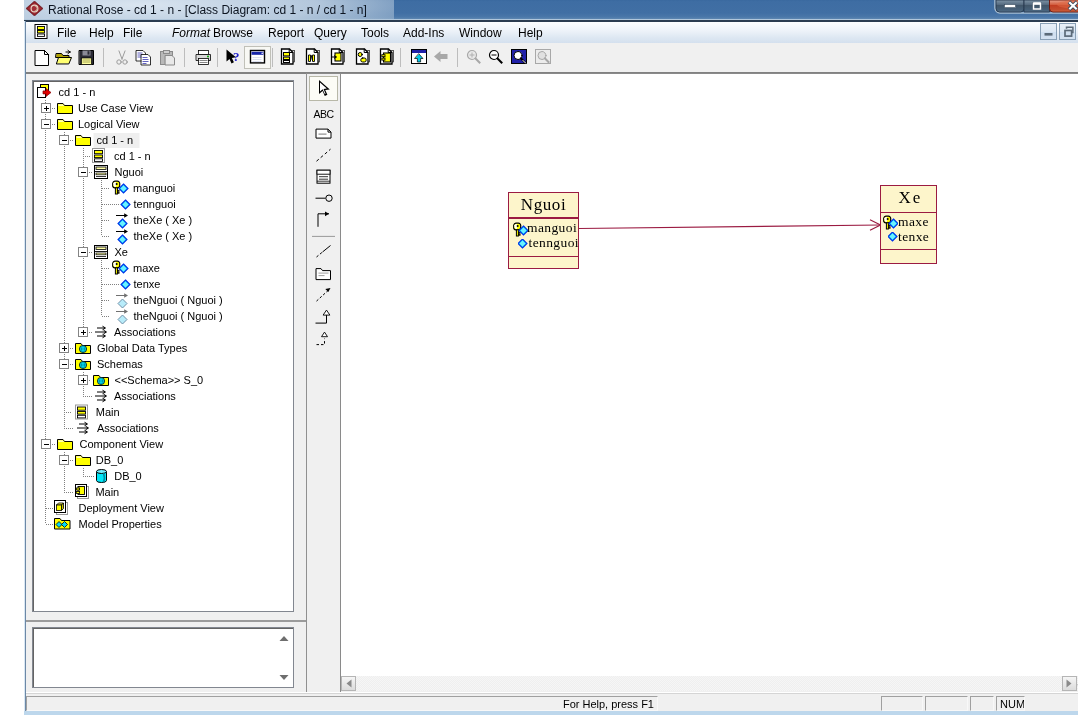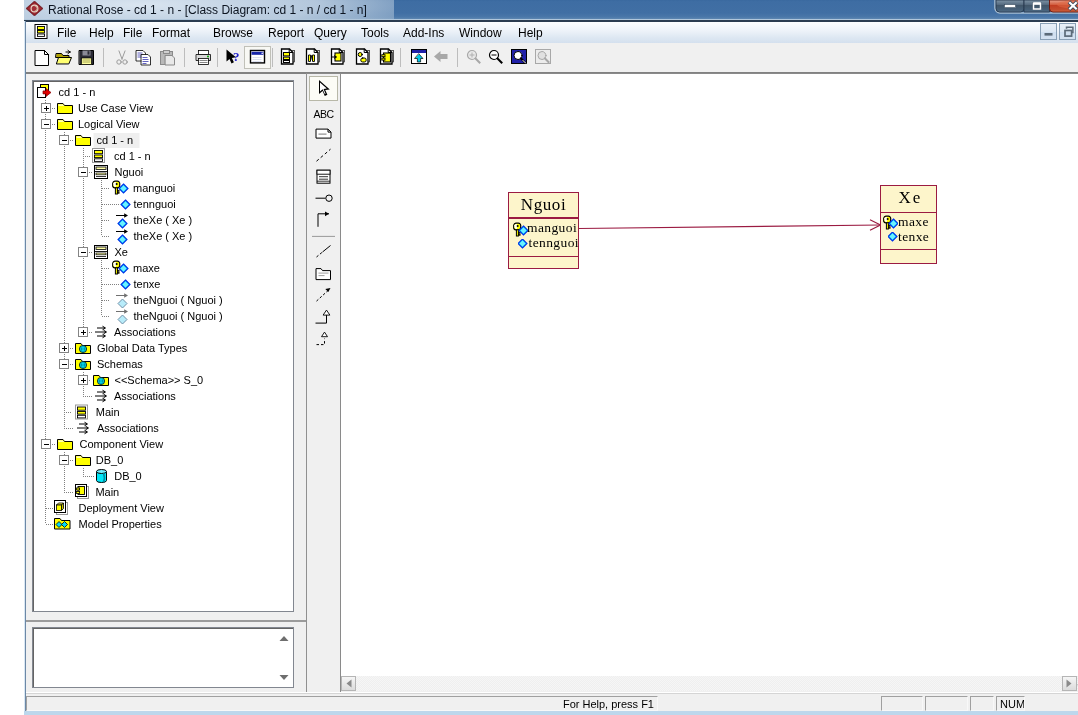--- a/index.html
+++ b/index.html
@@ -99,21 +99,21 @@
       <rect x="1" y="0.5" width="12" height="14" fill="#fff" stroke="#000" stroke-width="1"></rect>
       <rect x="3.5" y="2.5" width="7" height="3" fill="#ffff00" stroke="#000" stroke-width="0.9"></rect>
       <rect x="3.5" y="6.5" width="7" height="2.4" fill="#ffff00" stroke="#000" stroke-width="0.9"></rect>
       <rect x="3.5" y="10" width="7" height="2.4" fill="#fff" stroke="#000" stroke-width="0.9"></rect>
     </svg>
   </div>
   <div id="menuitems" class="abs" style="top:0;left:0;">
     <span class="menuitem" style="left:33px;top:26px;">File</span>
     <span class="menuitem" style="left:65px;top:26px;">Help</span>
     <span class="menuitem" style="left:99px;top:26px;">File</span>
-    <span class="menuitem" style="left:128px;top:26px;">Format</span>
+    <span class="menuitem" style="left:148px;top:26px;font-style:italic;">Format</span>
     <span class="menuitem" style="left:189px;top:26px;">Browse</span>
     <span class="menuitem" style="left:244px;top:26px;">Report</span>
     <span class="menuitem" style="left:290px;top:26px;">Query</span>
     <span class="menuitem" style="left:337px;top:26px;">Tools</span>
     <span class="menuitem" style="left:379px;top:26px;">Add-Ins</span>
     <span class="menuitem" style="left:435px;top:26px;">Window</span>
     <span class="menuitem" style="left:494px;top:26px;">Help</span>
   </div>
   <div id="mdibtns" class="abs" style="left:1016px;top:23px;">
     <svg width="56" height="18" viewBox="0 0 56 18">

